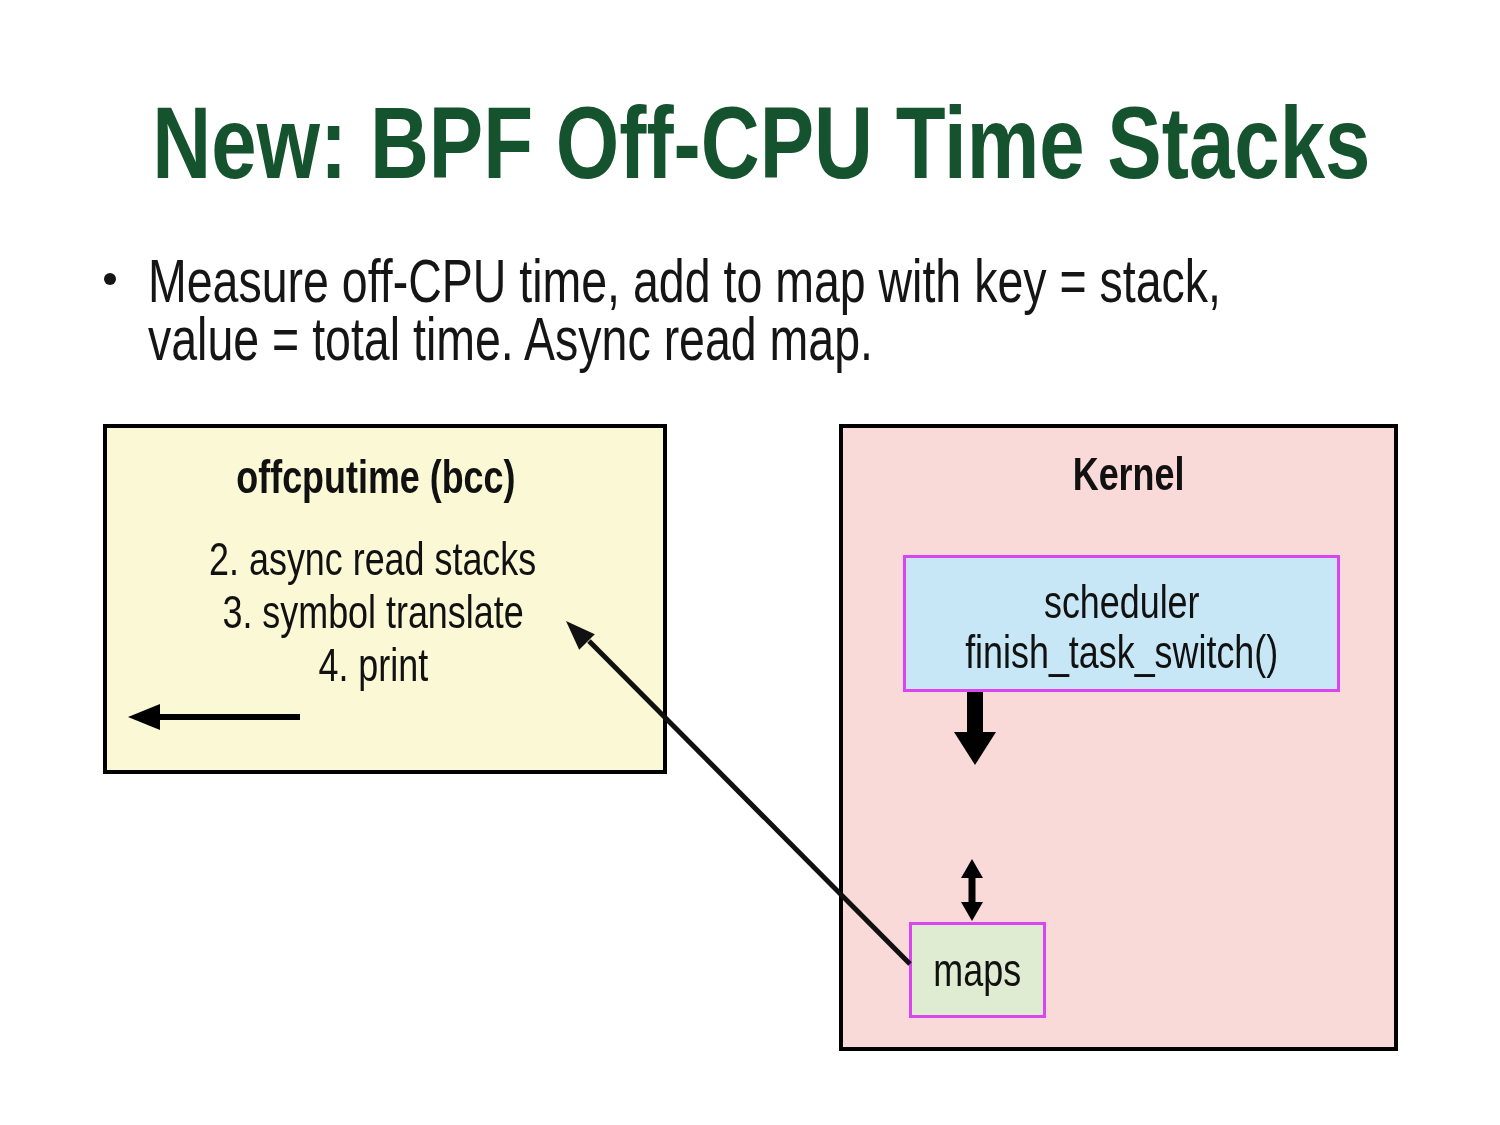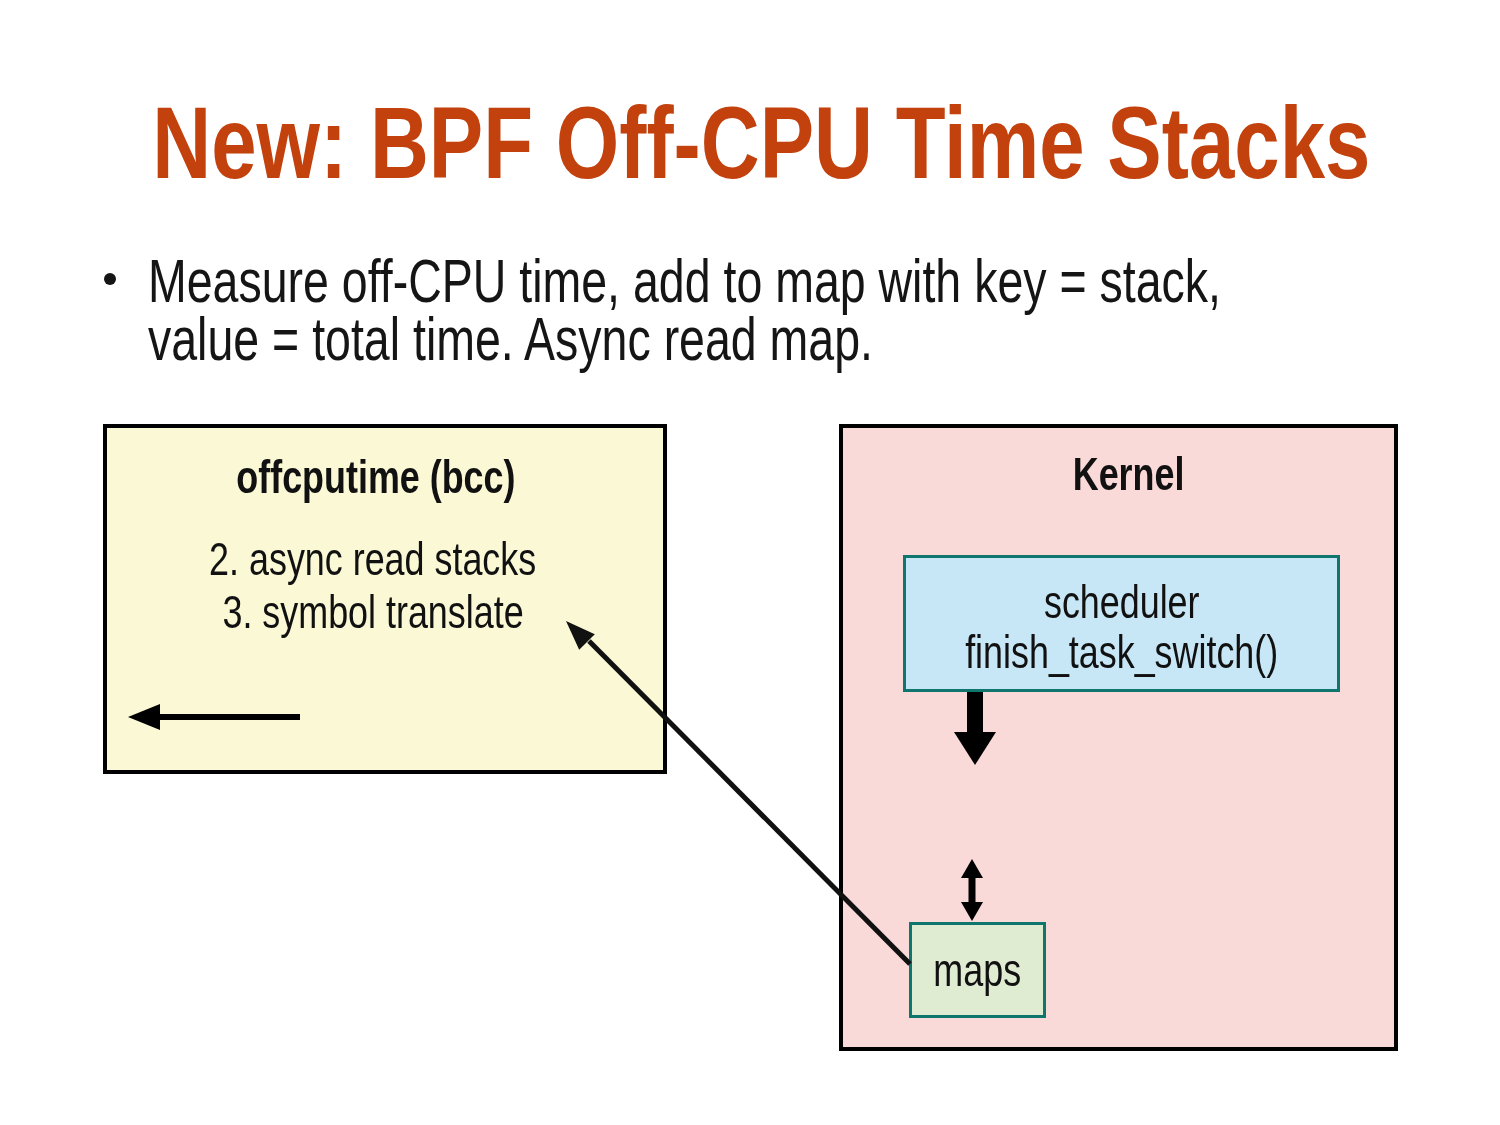--- a/index.html
+++ b/index.html
@@ -7,40 +7,40 @@
     position:relative;width:1500px;height:1125px;background:#ffffff;
     overflow:hidden;font-family:"Liberation Sans","DejaVu Sans",sans-serif;color:#111111;
   }
   .cond{display:inline-block;transform:scaleX(0.78);transform-origin:center center;white-space:nowrap;}
   .cond-t{display:inline-block;transform:scaleX(0.80);transform-origin:center center;white-space:nowrap;}
   .cond-l{display:inline-block;transform:scaleX(0.75);transform-origin:left center;white-space:nowrap;}
 
   
   .title{
     position:absolute;top:92px;left:0;width:1500px;margin:0;
-    text-align:right;font-size:102px;line-height:102px;font-weight:700;color:#c2410c;
+    text-align:right;font-size:102px;line-height:102px;font-weight:700;color:#14532d;
   }
 
   
   .bullet-dot{position:absolute;left:104px;top:273px;width:12px;height:12px;border-radius:50%;background:#151515;}
   .bullet-text{position:absolute;left:148px;top:252px;font-size:62px;line-height:58px;color:#151515;}
   .bline{display:block;height:58px;}
 
   
   .box{position:absolute;box-sizing:border-box;border:4px solid #000;padding-left:9px;}
   .box-offcputime{left:103px;top:424px;width:564px;height:350px;background:#faf8d5;}
   .box-kernel{left:839px;top:424px;width:559px;height:627px;background:#fad9d9;}
 
   .ybox-title{margin:24px 28px 0 0;text-align:center;font-weight:700;font-size:46px;line-height:50px;}
   .steps{position:absolute;left:-12px;top:105px;width:100%;text-align:center;font-size:46px;line-height:53px;}
   .step{height:53px;}
 
   .kbox-title{margin:21px 0 0 12px;text-align:center;font-weight:700;font-size:46px;line-height:50px;}
   .node{
-    position:absolute;box-sizing:border-box;border:3px solid #0f766e;
+    position:absolute;box-sizing:border-box;border:3px solid #d946ef;
     display:flex;flex-direction:column;align-items:center;justify-content:center;
     font-size:46px;line-height:50px;text-align:left;
   }
   .node-scheduler{left:60px;top:127px;width:437px;height:137px;background:#c8e7f6;padding-top:6px;}
   .node-bpf{left:65px;top:340px;width:133px;height:88px;background:#dfecd2;}
   .node-maps{left:66px;top:494px;width:137px;height:96px;background:#dfecd2;}
 
   .svg-abs{position:absolute;}
   .overlay{position:absolute;left:0;top:0;width:1500px;height:1125px;pointer-events:none;}
 </style>
@@ -55,20 +55,21 @@
   <div class="bullet-text">
     <span class="bline"><span class="cond-l">Measure off-CPU time, add to map with key = stack,</span></span>
     <span class="bline"><span class="cond-l">value = total time. Async read map.</span></span>
   </div>
 
   <div class="box box-offcputime">
     <div class="ybox-title"><span class="cond">offcputime (bcc)</span></div>
     <div class="steps">
       <div class="step"><span class="cond">2. async read stacks</span></div>
       <div class="step"><span class="cond">3. symbol translate</span></div>
+      <div class="step"><span class="cond">4. print</span></div>
     </div>
     <svg class="svg-abs" style="left:16px;top:274px;" width="180" height="30" viewBox="0 0 180 30">
       <line x1="30" y1="15" x2="177" y2="15" stroke="#000" stroke-width="6"></line>
       <polygon points="5,15 37,2 37,28" fill="#000"></polygon>
     </svg>
   </div>
 
   <div class="box box-kernel">
     <div class="kbox-title"><span class="cond">Kernel</span></div>
 

